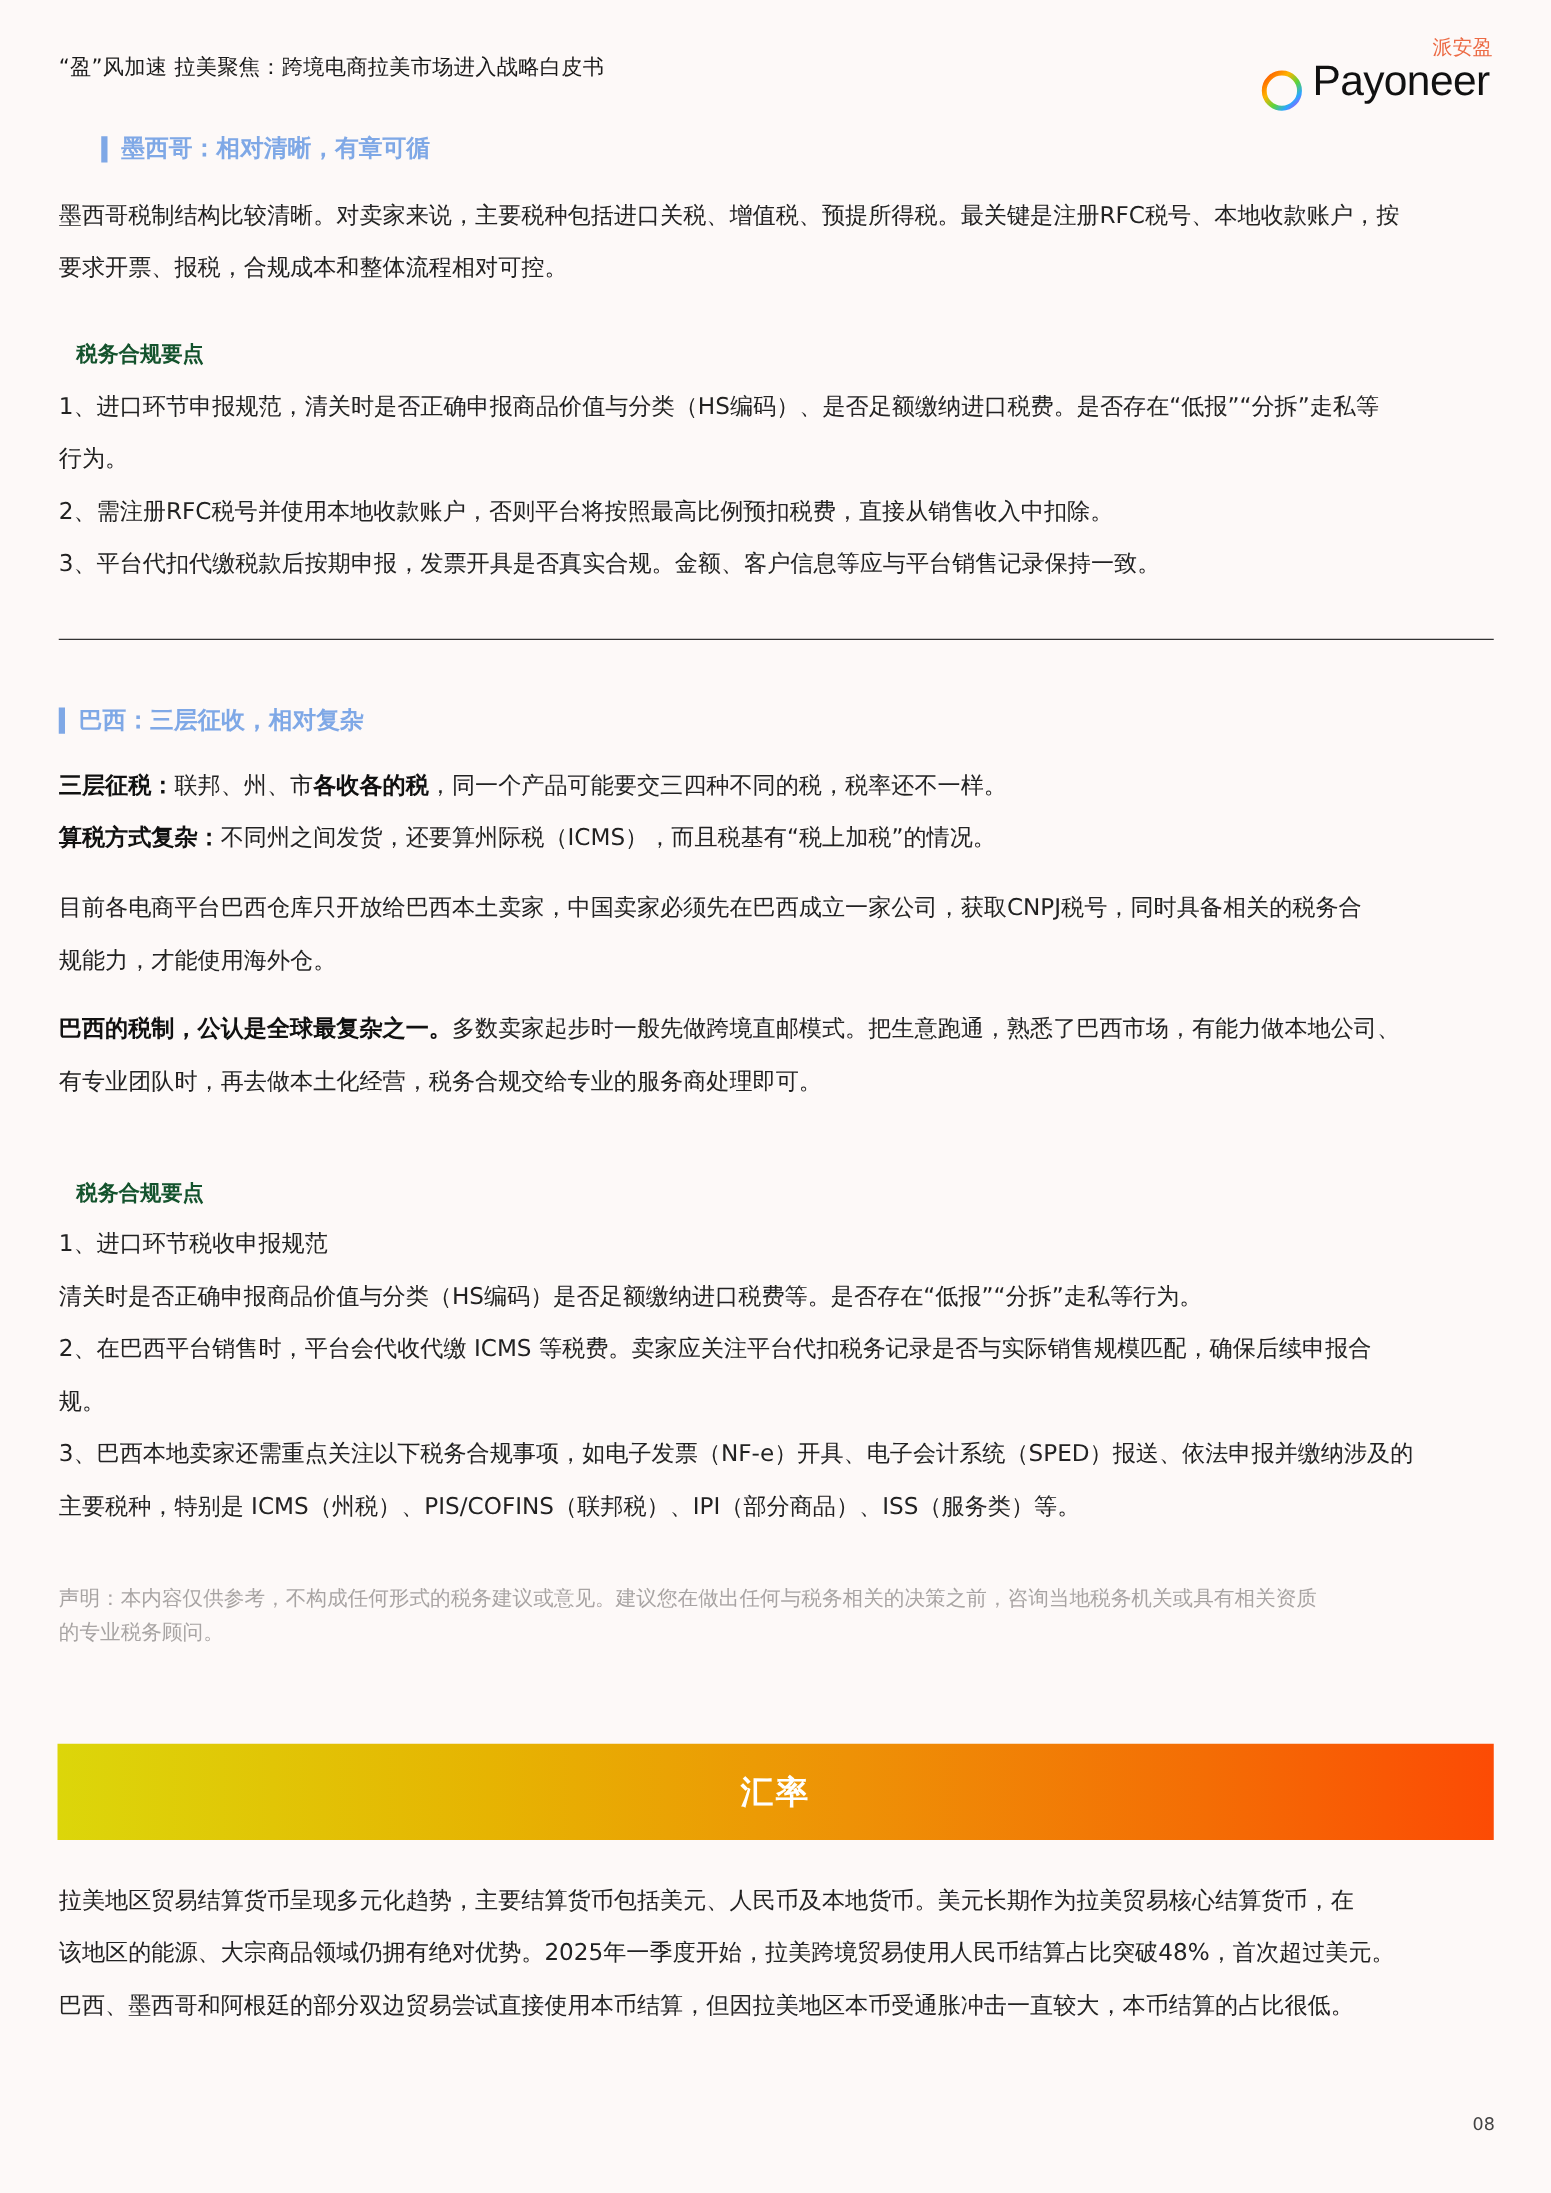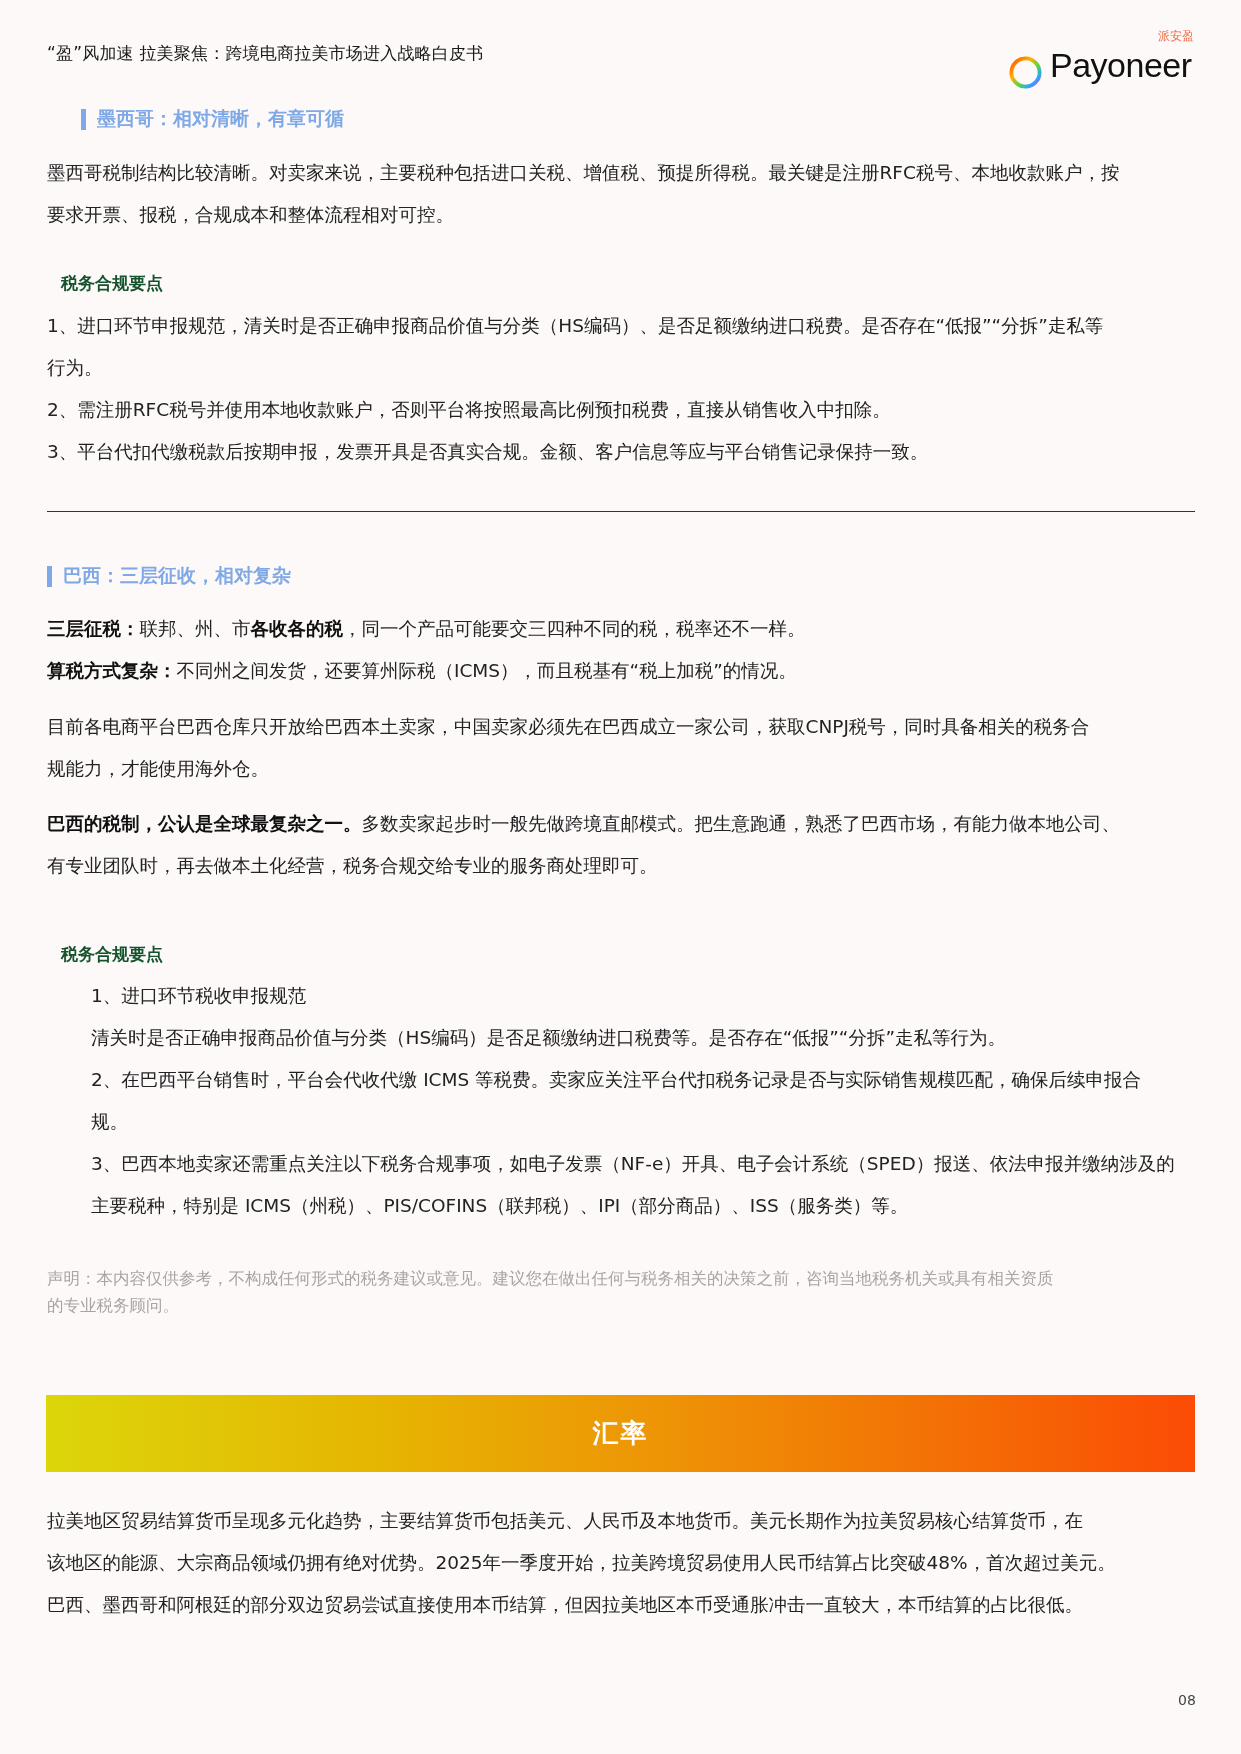--- a/index.html
+++ b/index.html
@@ -12,21 +12,21 @@
     }
     .header-title {
       position: absolute; left: 47px; top: 42px;
       font-size: 17px; color: #1a1a1a; letter-spacing: 0.2px;
     }
     .logo {
       position: absolute; left: 1008px; top: 26px; width: 190px; height: 60px;
     }
     .logo-cn {
       position: absolute; right: 4px; top: 2px;
-      font-size: 12px; color: #ec6b45;
+      font-size: 16px; color: #ec6b45;
     }
     .logo-ring {
       position: absolute; left: 0px; top: 29px;
       width: 35px; height: 35px;
     }
     .logo-word {
       position: absolute; left: 42px; top: 20px;
       font-family: "Liberation Sans", sans-serif;
       font-size: 34px; color: #111111; letter-spacing: -0.5px;
       font-weight: 400;
@@ -132,21 +132,21 @@
   <div>规能力，才能使用海外仓。</div>
 </div>
 
 <div class="para" style="top:803px;">
   <div><b>巴西的税制，公认是全球最复杂之一。</b><span>多数卖家起步时一般先做跨境直邮模式。把生意跑通，熟悉了巴西市场，有能力做本地公司、</span></div>
   <div>有专业团队时，再去做本土化经营，税务合规交给专业的服务商处理即可。</div>
 </div>
 
 <div class="sub-heading" style="top:943px;">税务合规要点</div>
 
-<div class="para" style="top:975px;margin-left:44px;">
+<div class="para" style="top:975px;">
   <div>1、进口环节税收申报规范</div>
   <div>清关时是否正确申报商品价值与分类（HS编码）是否足额缴纳进口税费等。是否存在“低报”“分拆”走私等行为。</div>
   <div>2、在巴西平台销售时，平台会代收代缴 ICMS 等税费。卖家应关注平台代扣税务记录是否与实际销售规模匹配，确保后续申报合</div>
   <div>规。</div>
   <div>3、巴西本地卖家还需重点关注以下税务合规事项，如电子发票（NF-e）开具、电子会计系统（SPED）报送、依法申报并缴纳涉及的</div>
   <div>主要税种，特别是 ICMS（州税）、PIS/COFINS（联邦税）、IPI（部分商品）、ISS（服务类）等。</div>
 </div>
 
 <div class="disclaimer">
   <div>声明：本内容仅供参考，不构成任何形式的税务建议或意见。建议您在做出任何与税务相关的决策之前，咨询当地税务机关或具有相关资质</div>

